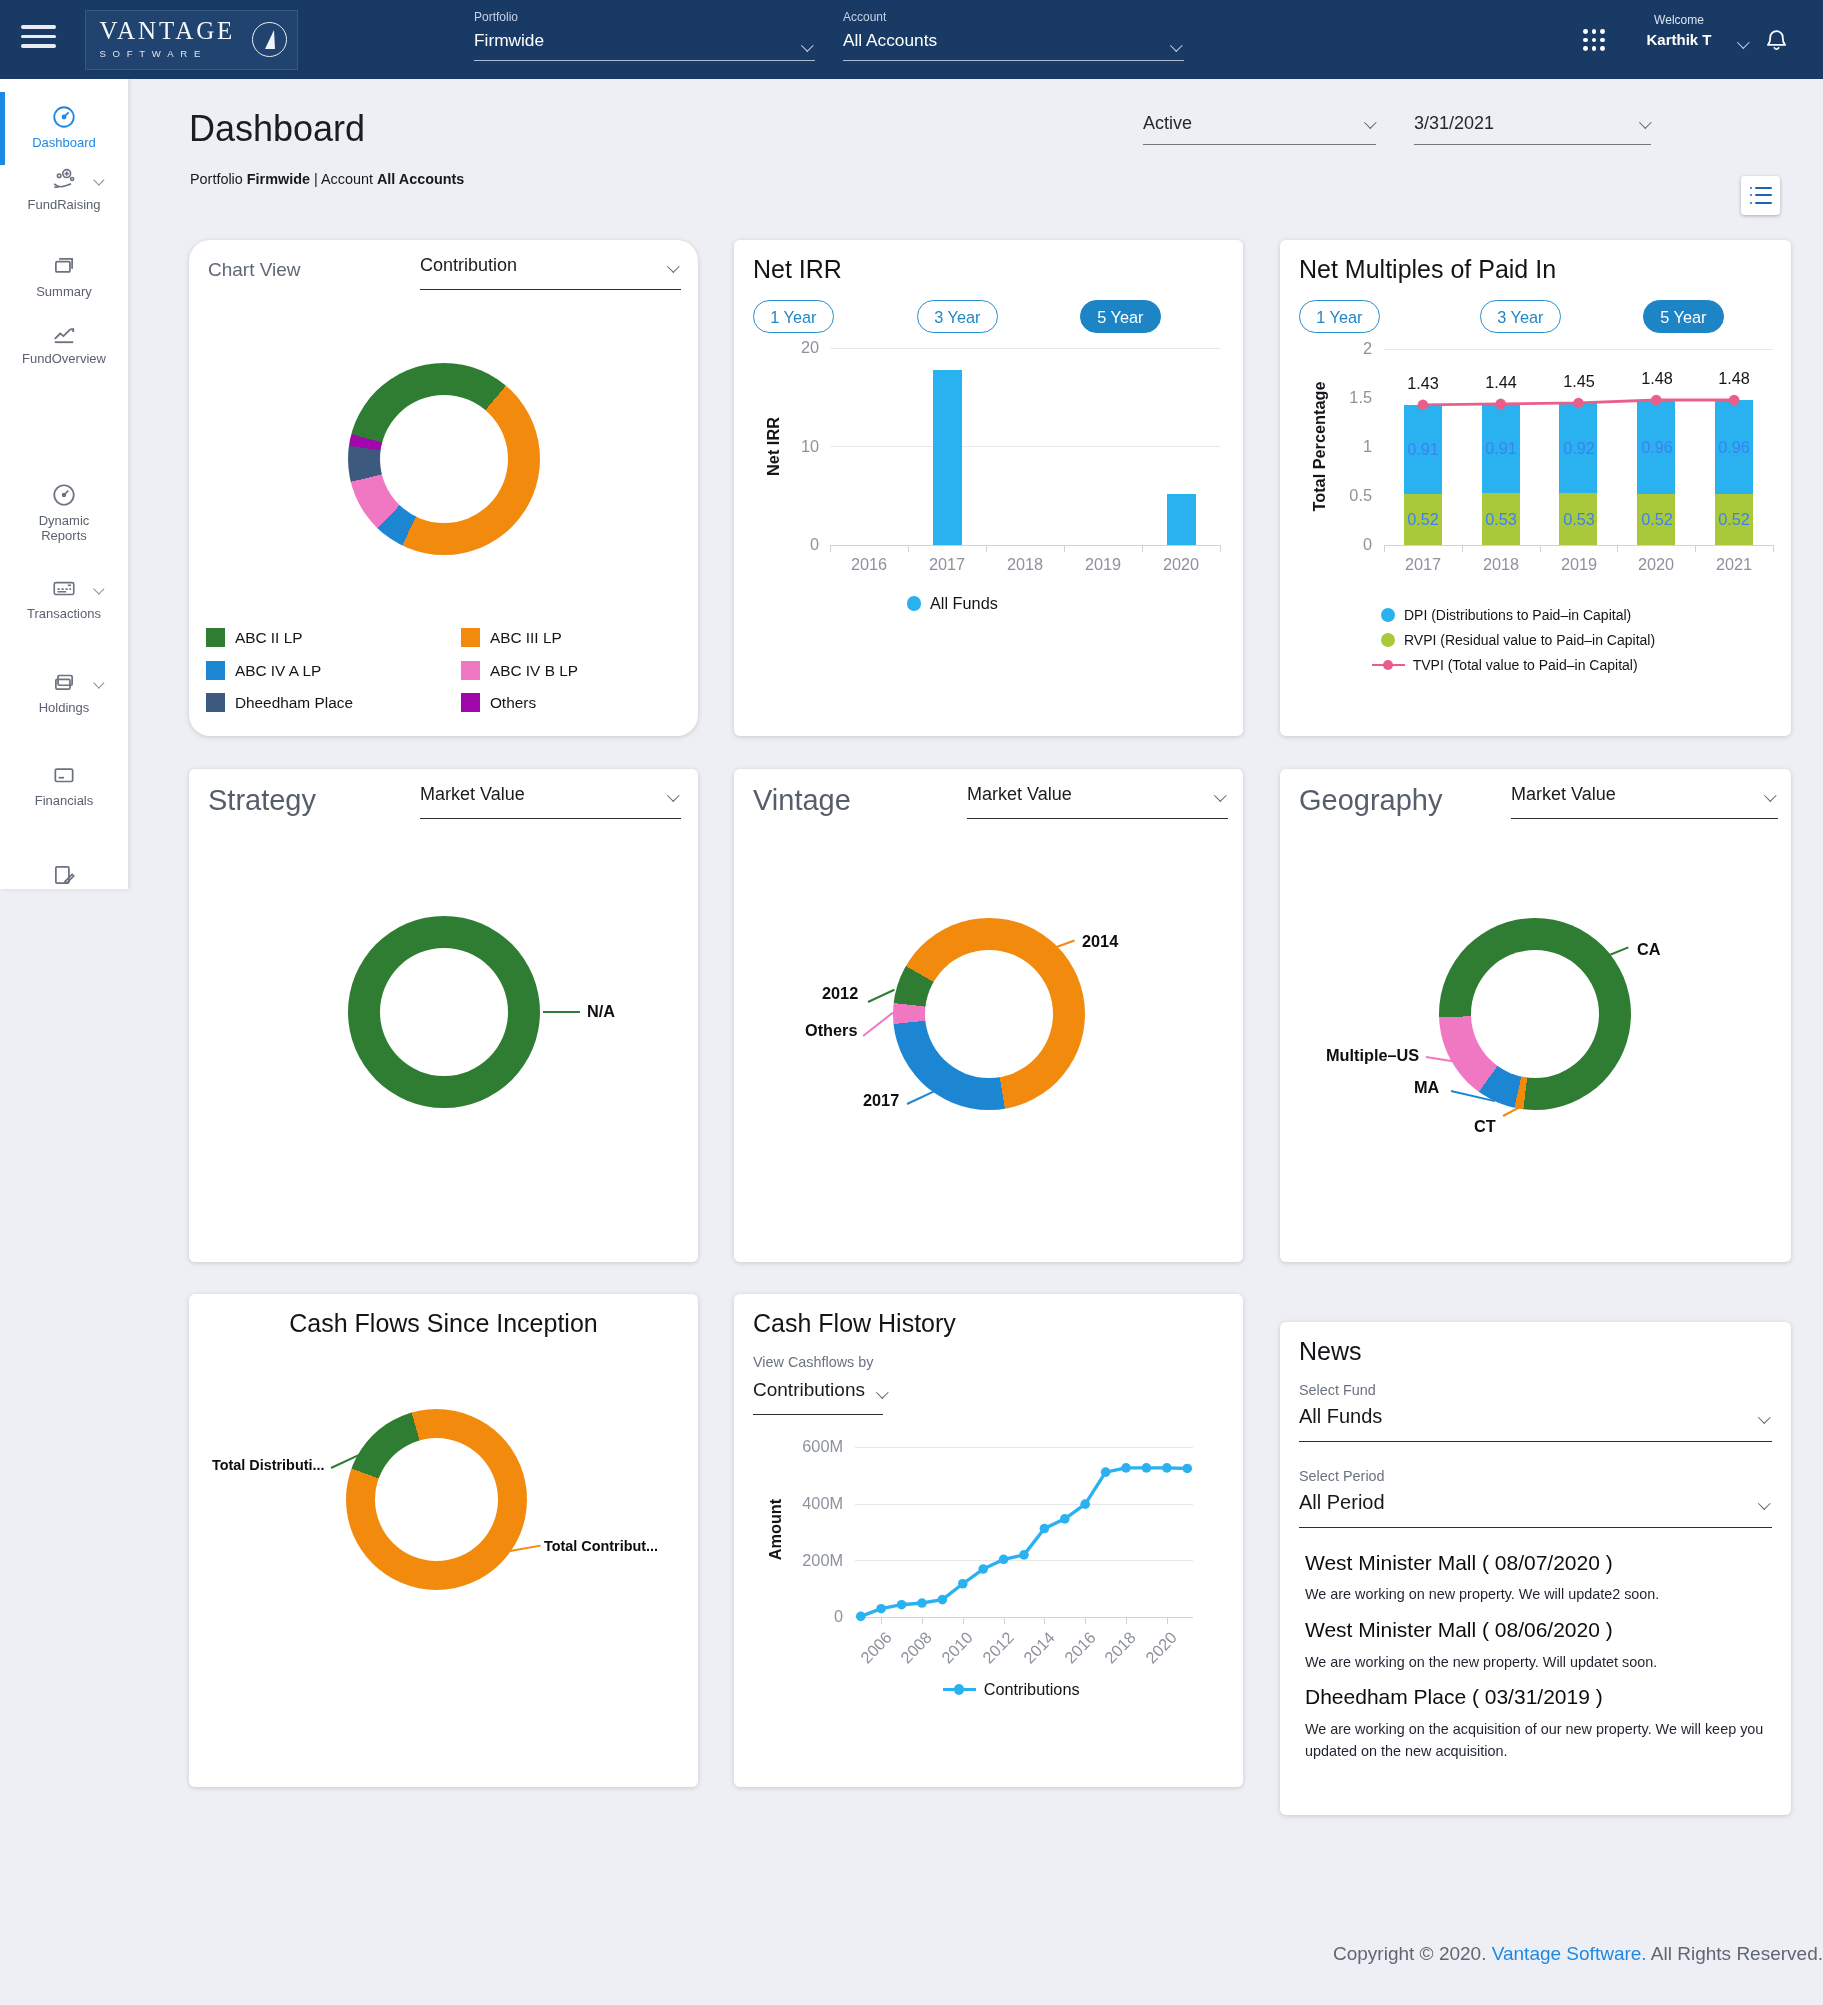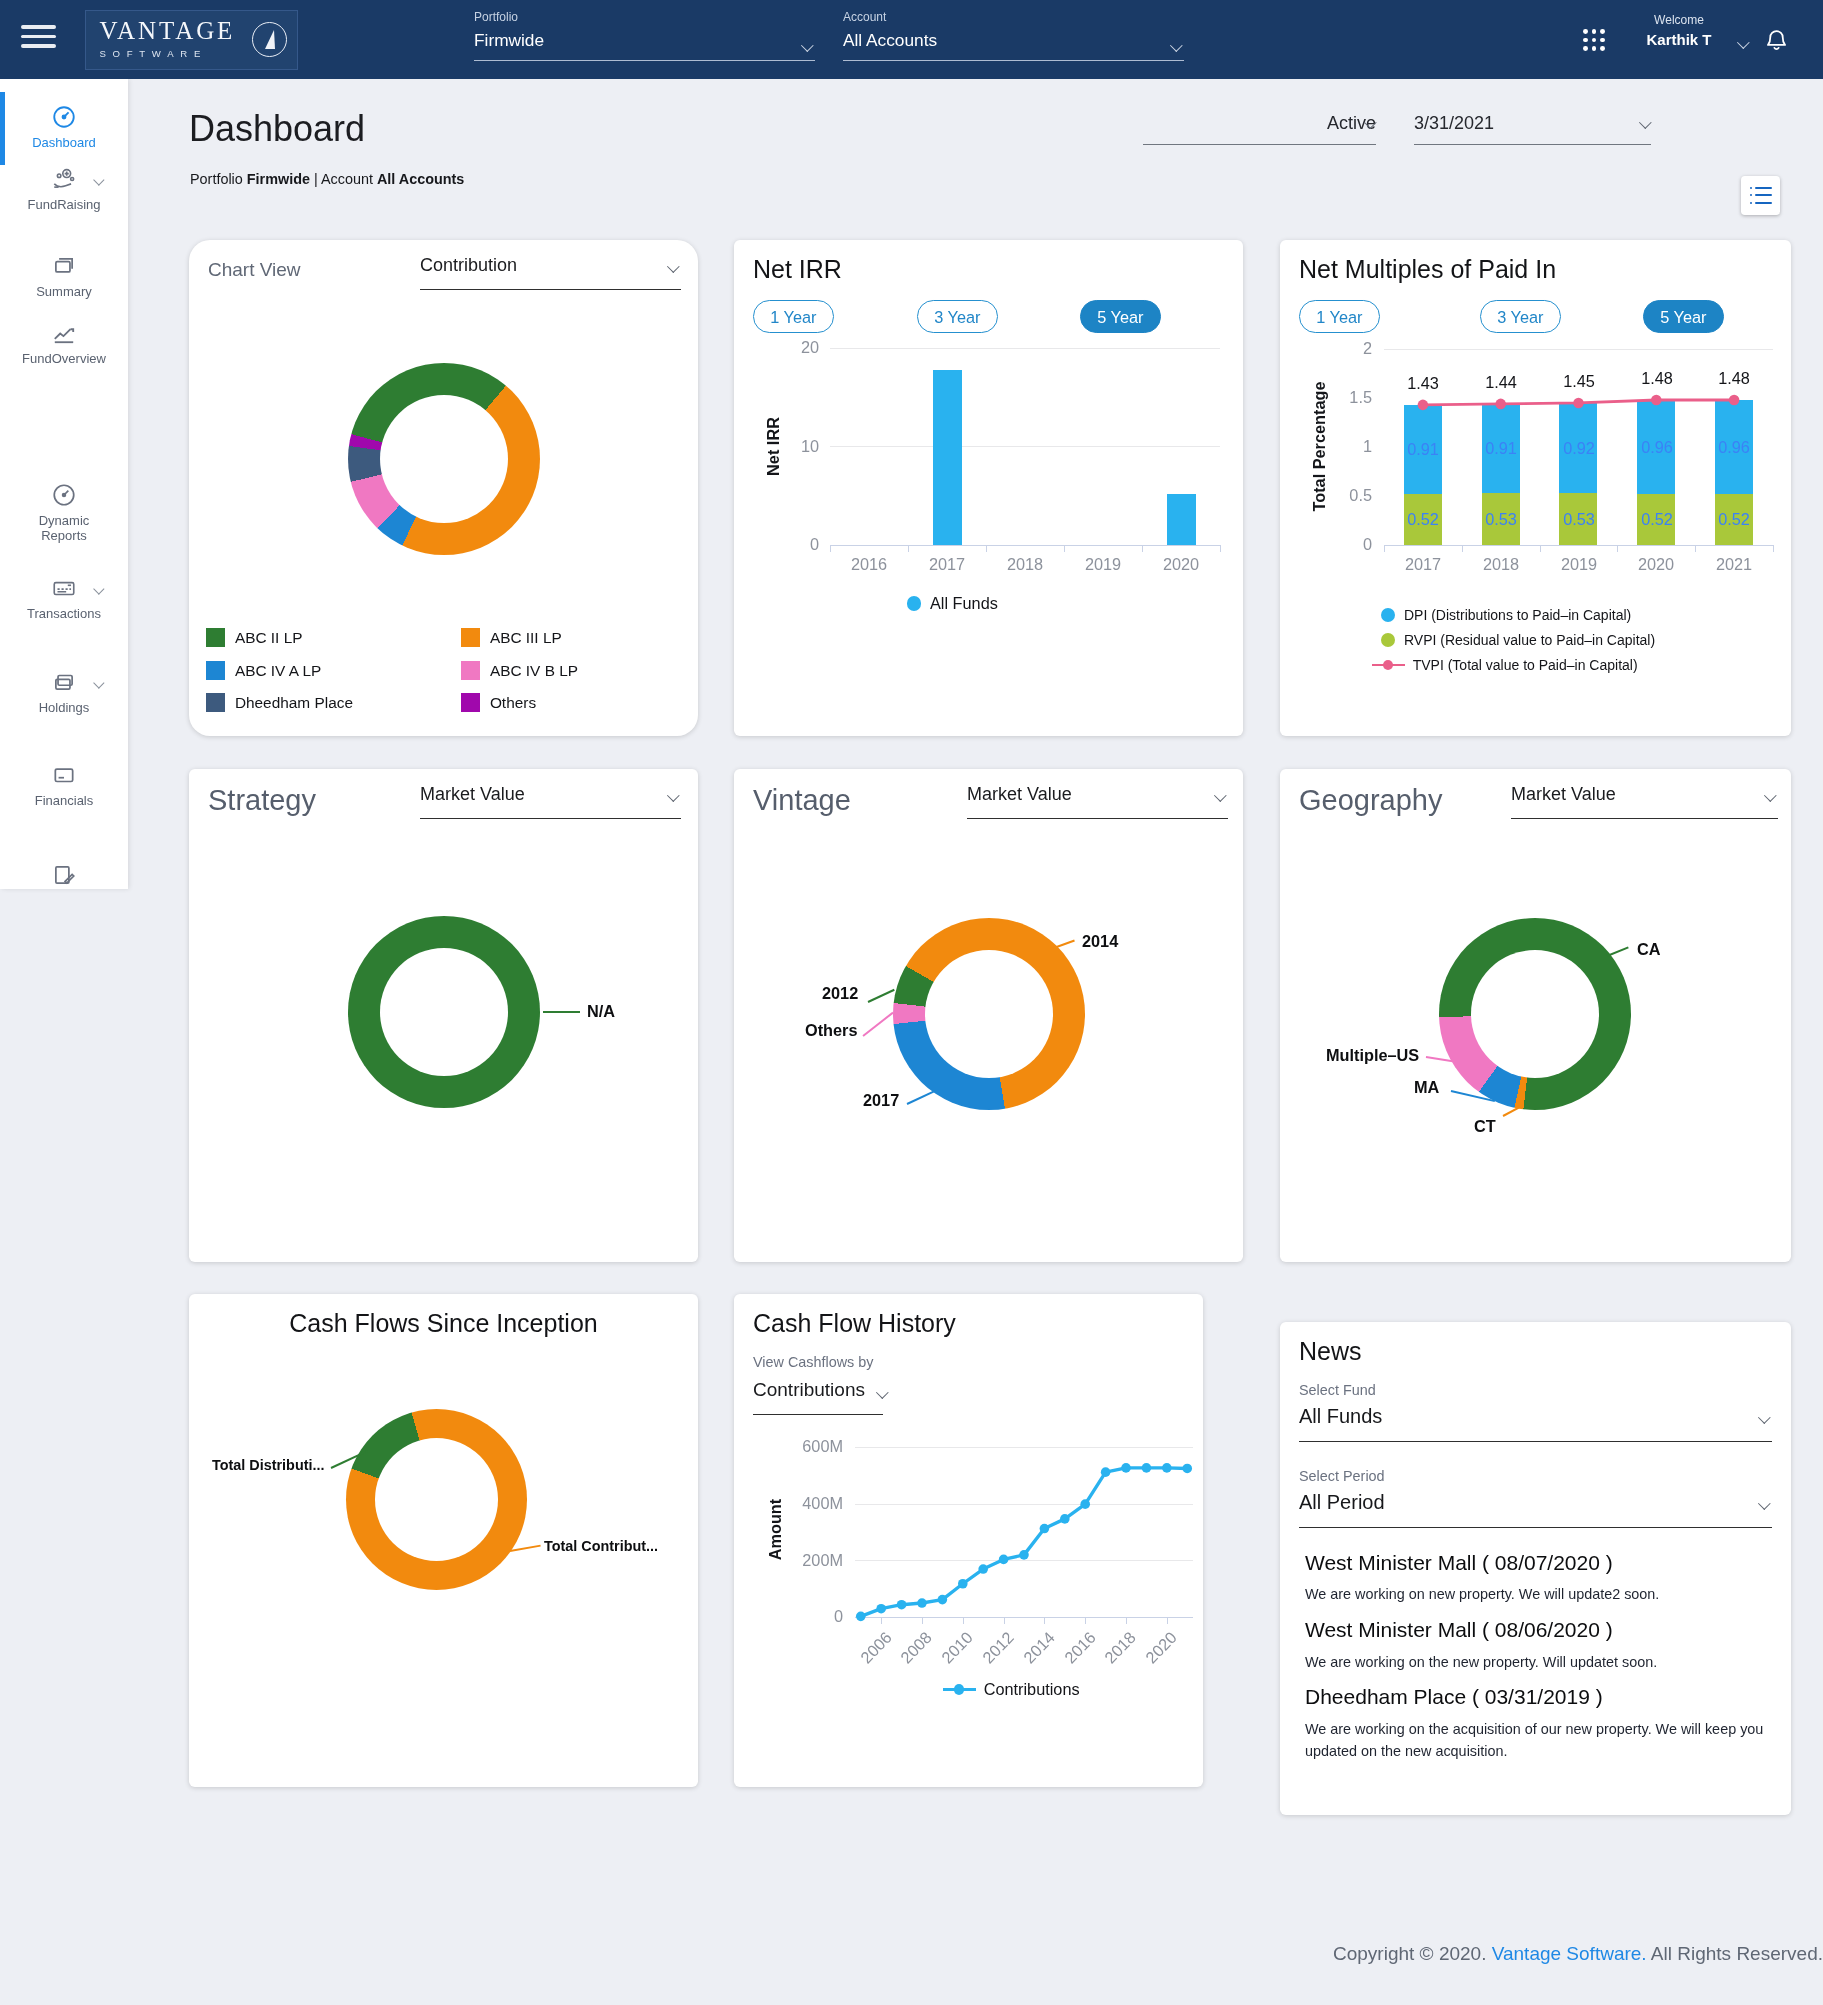--- a/index.html
+++ b/index.html
@@ -234,21 +234,21 @@
         <path d="M13 17l6.5-6.5 1.5 1.5L14.5 18.5z"></path>
     </svg>
     <div class="slbl"></div>
   </div>
 </div>
 
 <h1 class="page-title">Dashboard</h1>
 <div class="breadcrumb">
   <span>Portfolio </span><b>Firmwide</b><span> | </span><span>Account </span><b>All Accounts</b>
 </div>
-<div class="flt-select" style="left:1143px;width:233px;text-align:right;">
+<div class="flt-select" style="left:1143px;width:233px;">
   <div class="val">Active</div>
   <span class="chev dark"></span>
   <div class="uline"></div>
 </div>
 <div class="flt-select" style="left:1414px;width:237px;">
   <div class="val">3/31/2021</div>
   <span class="chev dark"></span>
   <div class="uline"></div>
 </div>
 <div class="list-btn">
@@ -448,21 +448,21 @@
 
 <div class="card" style="left:189px;top:1294px;width:509px;height:493px;">
   <div class="card-btitle" style="left:0;width:509px;text-align:center;">Cash Flows Since Inception</div>
   <div class="donut thin" style="left: 157px; top: 115px; width: 181px; height: 181px; background: conic-gradient(from 290deg, rgb(46, 125, 50) 0%, rgb(46, 125, 50) 15%, rgb(242, 138, 14) 15%, rgb(242, 138, 14) 100%);"></div>
   <div class="leader" style="left:142px;top:173px;width:40px;background:#2e7d32;transform:rotate(-25deg);"></div>
   <div class="dlabel" style="left:23px;top:163px;font-size:14.4px;">Total Distributi...</div>
   <div class="leader" style="left:321px;top:256px;width:31px;background:#f28a0e;transform:rotate(-10deg);"></div>
   <div class="dlabel" style="left:355px;top:244px;font-size:14.4px;">Total Contribut...</div>
 </div>
 
-<div class="card" style="left:734px;top:1294px;width:469px;height:493px;padding-left:28px;">
+<div class="card" style="left:734px;top:1294px;width:509px;height:493px;padding-left:28px;">
   <div class="card-btitle">Cash Flow History</div>
   <div style="position:absolute;left:19px;top:60px;font-size:14.4px;color:#6b7280;">View Cashflows by</div>
   <div class="mat-select" style="left:19px;top:85px;width:130px;">
     <div class="val" style="font-size:19px;">Contributions</div>
     <span class="chev dark" style="right:-3.8px;top:8.6px;"></span>
   </div>
   <div class="plot" id="cfh-plot" style="left:121px;top:149px;width:338px;height:175px;">
       <div class="ytick" style="left: -54px; width: 42px; top: 164px;">0</div>
       <div class="gridline" style="top: 117px;"></div>
       <div class="ytick" style="left: -54px; width: 42px; top: 108px;">200M</div>

